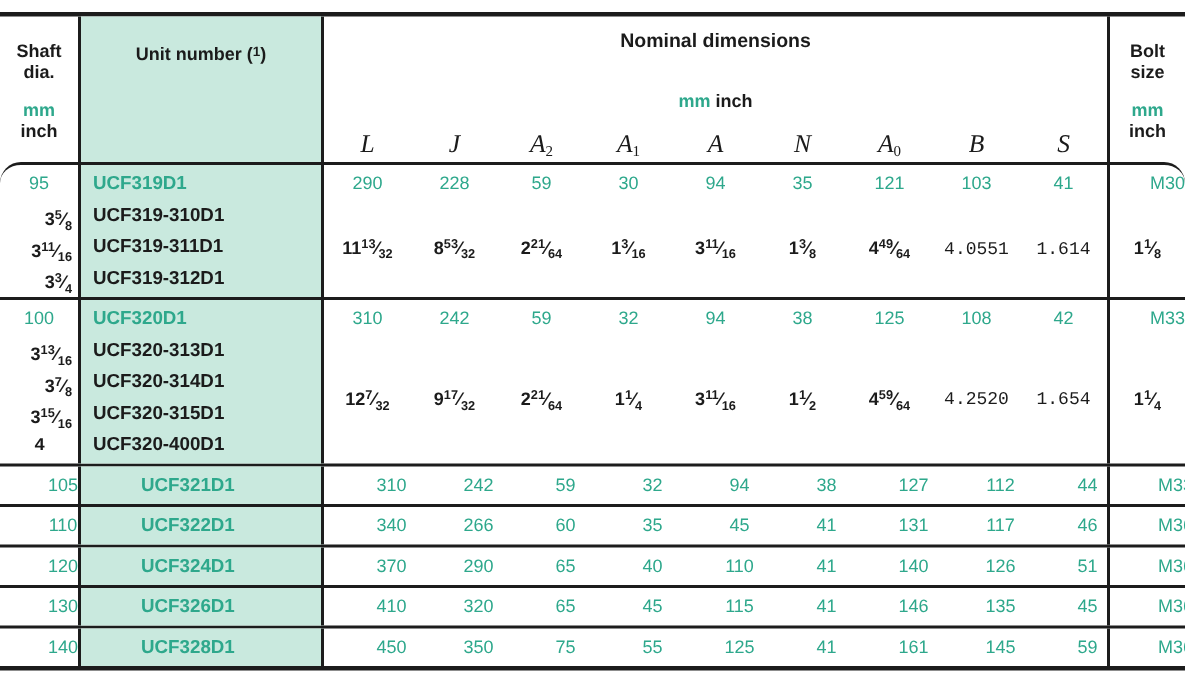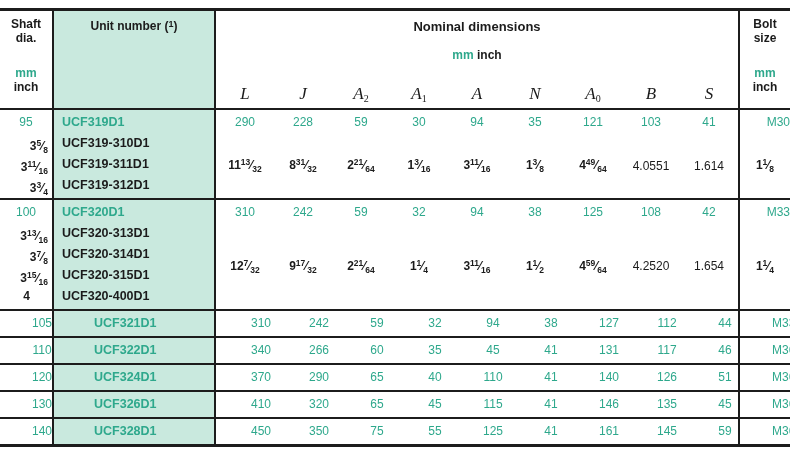--- a/index.html
+++ b/index.html
@@ -7,29 +7,29 @@
   }
   html,body{margin:0;padding:0;background:#fff;}
   .page{position:relative;width:790px;height:449px;background:#fff;overflow:hidden;
         font-family:"Liberation Sans",sans-serif;color:var(--ink);}
   .tbl{position:absolute;left:0;top:8px;width:790px;
        border-top:3px solid var(--line);border-bottom:3px solid var(--line);}
   .cell,.hcell{box-sizing:border-box;}
   .c-shaft{width:52px;}
   .c-unit{width:164px;background:var(--mint);
           border-left:2px solid var(--line);border-right:2px solid var(--line);}
-  .c-dims{width:522px;}
+  .c-dims{width:522px;gap:12px;}
   .c-dim{width:58px;text-align:center;}
   .c-bolt{width:52px;border-left:2px solid var(--line);text-align:right;}
 
   
   .hdr{display:flex;height:97px;}
   .hcol{display:flex;flex-direction:column;justify-content:space-between;height:100%;
         text-align:center;font-weight:bold;font-size:12px;line-height:14px;}
-  .htop{padding-top:6px;}
+  .htop{padding-top:16px;}
   .hbot{margin-bottom:14px;}
   .teal{color:var(--teal);}
   .hdims{display:flex;flex-direction:column;height:100%;}
   .htitle{font-weight:bold;font-size:13px;text-align:center;padding-top:8px;}
   .hmminch{text-align:center;font-weight:bold;font-size:12px;margin-top:14px;}
   .letters{display:flex;margin-top:auto;padding-bottom:4px;}
   .letter{width:58px;text-align:center;font-family:"Liberation Serif",serif;
           font-style:italic;font-size:17px;font-weight:normal;}
   .letter sub{font-size:10px;font-style:normal;vertical-align:-3px;}
   .funit sup{font-size:9px;vertical-align:3px;}
@@ -43,21 +43,21 @@
   .shaft-mm{text-align:center;color:var(--teal);}
   .fr-line{text-align:right;padding-right:4px;font-weight:bold;}
   .fr-line.whole-only{padding-right:22px;}
   .unit-line{padding-left:8px;font-weight:bold;font-size:12.5px;white-space:nowrap;}
   .unit-line.primary{color:var(--teal);}
   .mmv{height:21px;line-height:21px;font-size:12px;color:var(--teal);}
   .inchwrap{display:flex;align-items:center;justify-content:center;}
   .row.group .c-dim,.row.group .c-bolt{display:flex;flex-direction:column;}
   .row.group .inchwrap{flex:1;}
   .frac{font-size:12px;font-weight:bold;color:var(--ink);white-space:nowrap;}
-  .frac.plain{font-weight:normal;}
+  .frac.plain{font-weight:normal;font-family:Liberation Mono, monospace;}
   .frac sup{font-size:8.5px;vertical-align:4px;}
   .frac sub{font-size:8.5px;vertical-align:-3px;}
   .fr-line .frac{font-weight:bold;}
 </style>
 </head>
 <body>
 
 <div class="page">
   <div class="tbl">
 
@@ -106,21 +106,21 @@
           <div>size</div>
         </div>
         <div class="hbot">
           <div class="teal">mm</div>
           <div>inch</div>
         </div>
       </div>
     </div>
 
     <div id="tbody">
-        <div class="row group" style="height: 88px;">
+        <div class="row group" style="height: 88px; border-radius: 14px;">
           <div class="cell c-shaft">
             <div class="line shaft-mm">95</div>
             <div class="line fr-line"><span class="frac">3<sup>5</sup>⁄<sub>8</sub></span></div>
             <div class="line fr-line"><span class="frac">3<sup>11</sup>⁄<sub>16</sub></span></div>
             <div class="line fr-line"><span class="frac">3<sup>3</sup>⁄<sub>4</sub></span></div>
           </div>
           <div class="cell c-unit">
             <div class="line unit-line primary">UCF319D1</div>
             <div class="line unit-line">UCF319-310D1</div>
             <div class="line unit-line">UCF319-311D1</div>
@@ -128,21 +128,21 @@
           </div>
           <div class="cell c-dim">
             <div class="mmv">290</div>
             <div class="inchwrap">
               <span class="frac">11<sup>13</sup>⁄<sub>32</sub></span>
             </div>
           </div>
           <div class="cell c-dim">
             <div class="mmv">228</div>
             <div class="inchwrap">
-              <span class="frac">8<sup>31</sup>⁄<sub>32</sub></span>
+              <span class="frac">8<sup>53</sup>⁄<sub>32</sub></span>
             </div>
           </div>
           <div class="cell c-dim">
             <div class="mmv">59</div>
             <div class="inchwrap">
               <span class="frac">2<sup>21</sup>⁄<sub>64</sub></span>
             </div>
           </div>
           <div class="cell c-dim">
             <div class="mmv">30</div>

